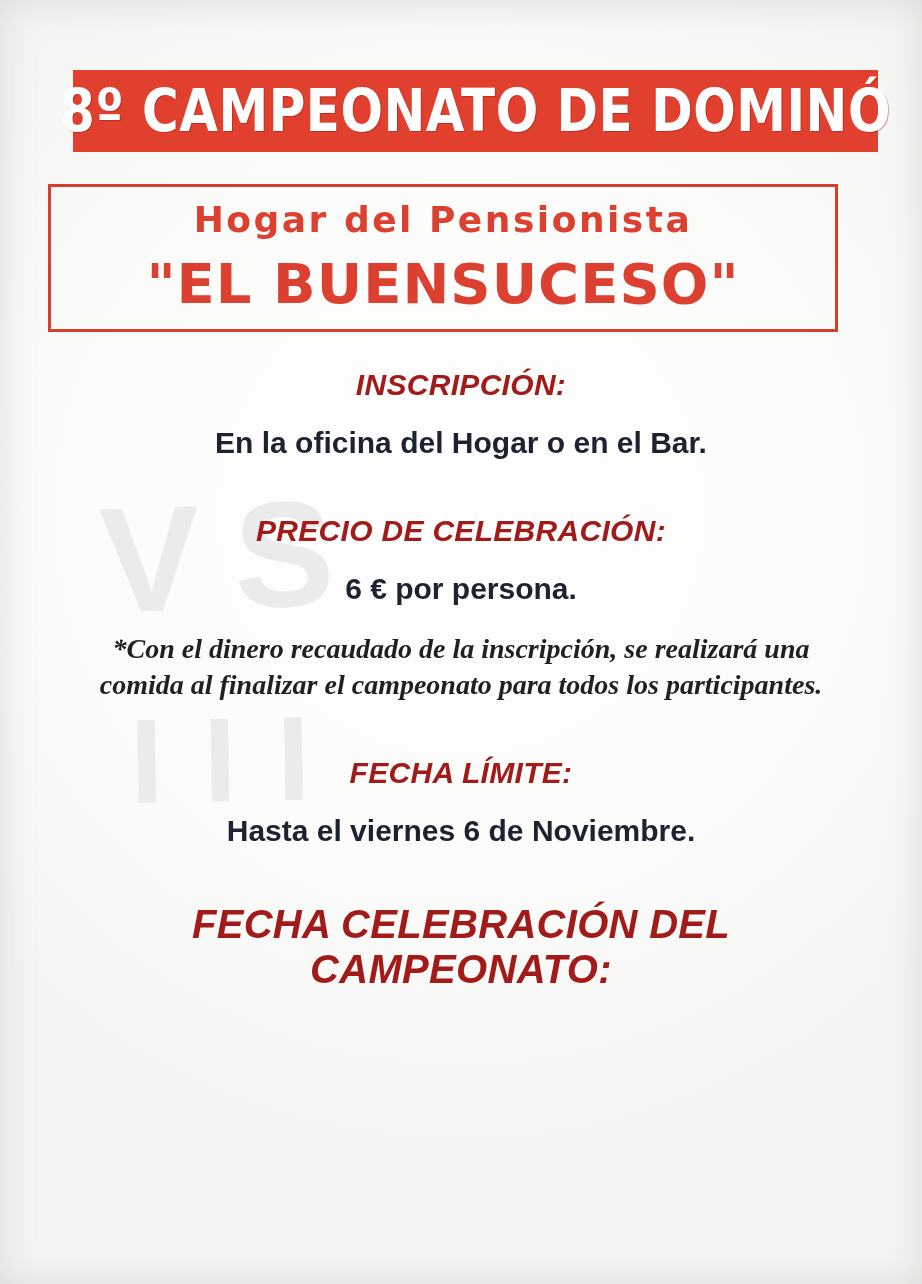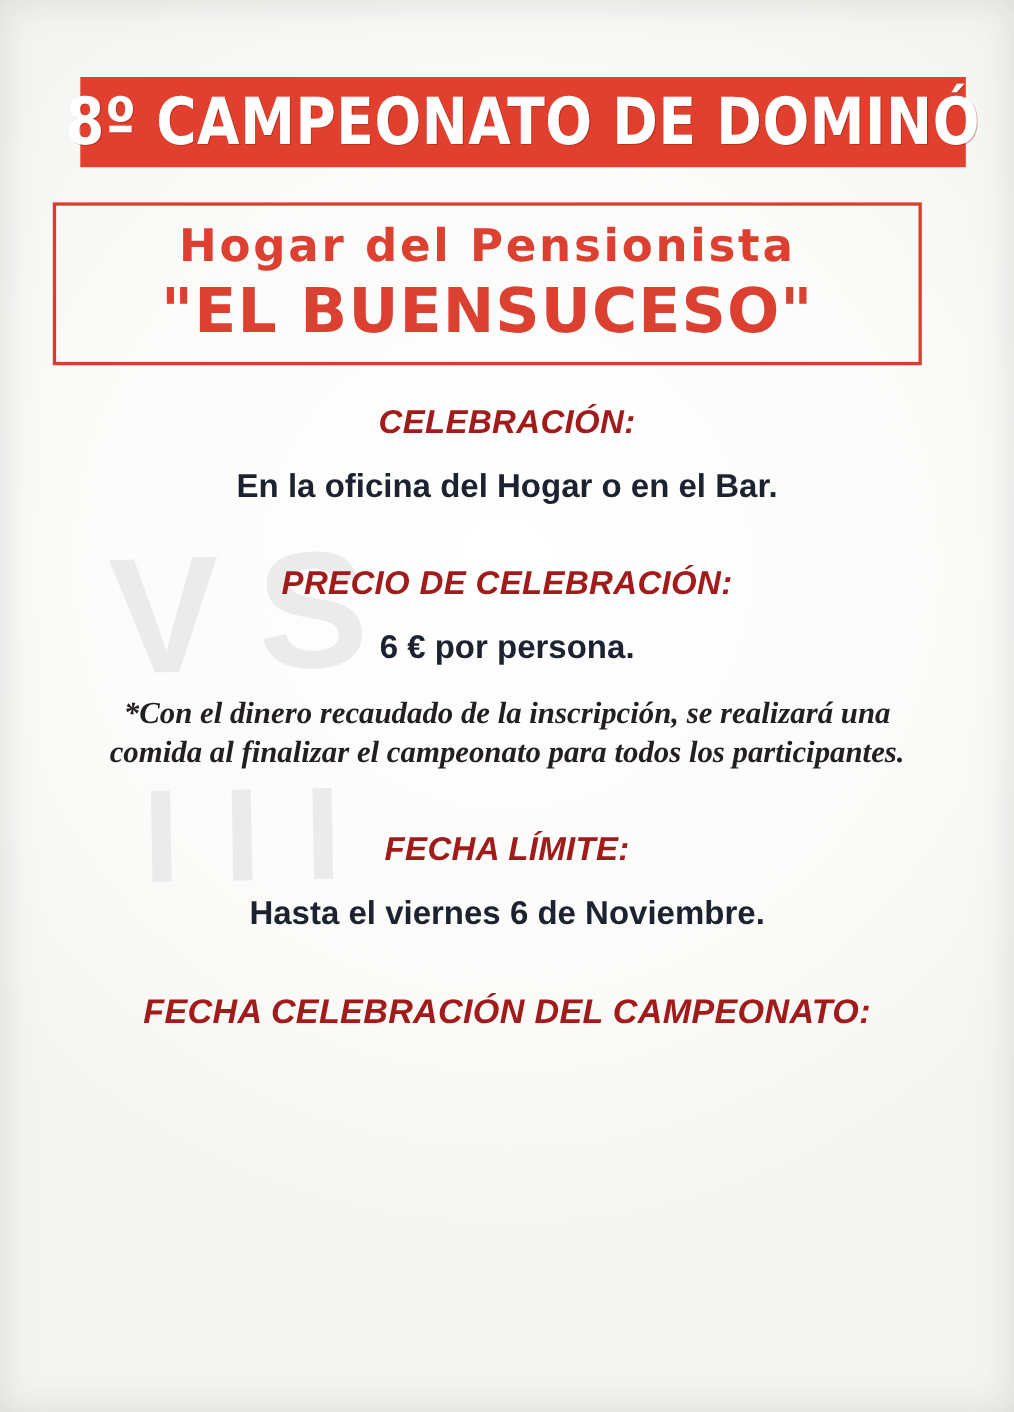--- a/index.html
+++ b/index.html
@@ -98,21 +98,21 @@
     background: transparent;
   }
   .subtitle-line1 {
     position: absolute;
     left: 0; right: 0;
     top: 12px;
     text-align: center;
     color: #dc4030;
     font-family: "DejaVu Sans", sans-serif;
     font-weight: 700;
-    font-size: 41px;
+    font-size: 36px;
     letter-spacing: 2.5px;
     white-space: nowrap;
   }
   .subtitle-line2 {
     position: absolute;
     left: 0; right: 0;
     top: 64px;
     text-align: center;
     color: #dc4030;
     font-family: "DejaVu Sans", sans-serif;
@@ -134,21 +134,21 @@
   .heading {
     color: #a21b1b;
     font-family: "Liberation Sans", sans-serif;
     font-weight: 700;
     font-style: italic;
     font-size: 30px;
     letter-spacing: 0.3px;
     margin: 0;
   }
   .heading.big {
-    font-size: 31px;
+    font-size: 40px;
   }
   .para {
     color: #1d2230;
     font-family: "Liberation Sans", sans-serif;
     font-weight: 700;
     font-size: 30px;
     line-height: 1.28;
     margin: 0;
   }
   .note {
@@ -179,21 +179,21 @@
     </div>
   </div>
 
   <div class="subtitle-box">
     <div class="subtitle-line1">Hogar del Pensionista</div>
     <div class="subtitle-line2">"EL BUENSUCESO"</div>
   </div>
 
   <div class="body-wrap">
 
-    <div class="heading">CELEBRACIÓN:</div>
+    <div class="heading">INSCRIPCIÓN:</div>
     <div class="sp-22"></div>
     <div class="para">En la oficina del Hogar o en el Bar.</div>
 
     <div class="sp-52"></div>
 
     <div class="heading">PRECIO DE CELEBRACIÓN:</div>
     <div class="sp-22"></div>
     <div class="para">6 € por persona.</div>
     <div class="sp-22"></div>
     <div class="note">*Con el dinero recaudado de la inscripción, se realizará una comida al finalizar el campeonato para todos los participantes.</div>

